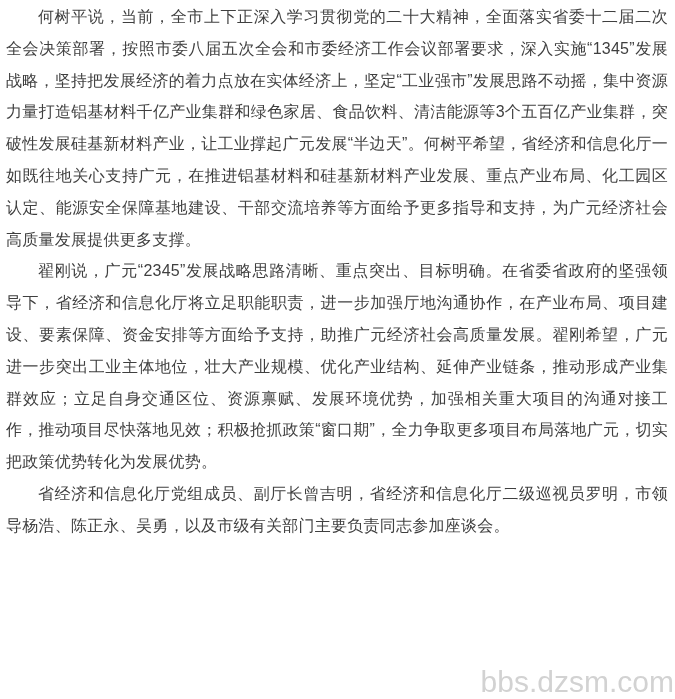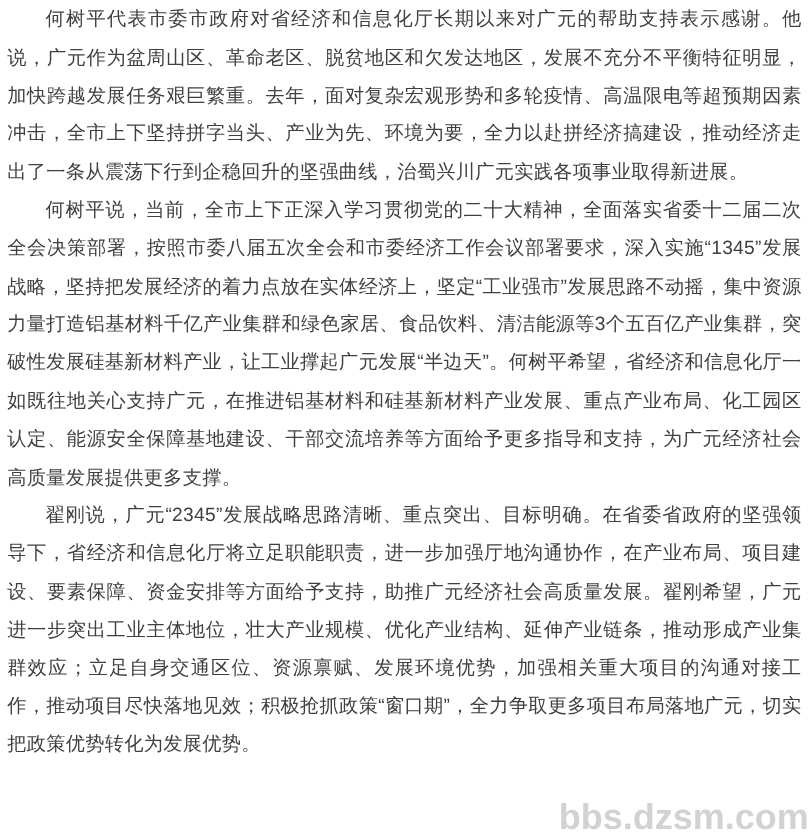--- a/index.html
+++ b/index.html
@@ -28,31 +28,31 @@
     margin: 0;
     padding: 0;
     text-indent: 2em;
     word-break: break-all;
   }
   .watermark {
     position: absolute;
     right: 1px;
     bottom: 0px;
     font-size: 30px;
-    font-weight: bold;
+    font-weight: normal;
     letter-spacing: 0px;
     color: #d2d2d2;
     font-family: "Liberation Sans", "DejaVu Sans", sans-serif;
     white-space: nowrap;
     user-select: none;
     pointer-events: none;
   }
 </style>
 </head>
 <body>
 
 <div class="article">
-  <p>何树平代表市委市政府对省经济和信息化厅长期以来对广元的帮助支持表示感谢。他说，广元作为盆周山区、革命老区、脱贫地区和欠发达地区，发展不充分不平衡特征明显，加快跨越发展任务艰巨繁重。去年，面对复杂宏观形势和多轮疫情、高温限电等超预期因素冲击，全市上下坚持拼字当头、产业为先、环境为要，全力以赴拼经济搞建设，推动经济走出了一条从震荡下行到企稳回升的坚强曲线，治蜀兴川广元实践各项事业取得新进展。</p>
   <p>何树平说，当前，全市上下正深入学习贯彻党的二十大精神，全面落实省委十二届二次全会决策部署，按照市委八届五次全会和市委经济工作会议部署要求，深入实施“1345”发展战略，坚持把发展经济的着力点放在实体经济上，坚定“工业强市”发展思路不动摇，集中资源力量打造铝基材料千亿产业集群和绿色家居、食品饮料、清洁能源等3个五百亿产业集群，突破性发展硅基新材料产业，让工业撑起广元发展“半边天”。何树平希望，省经济和信息化厅一如既往地关心支持广元，在推进铝基材料和硅基新材料产业发展、重点产业布局、化工园区认定、能源安全保障基地建设、干部交流培养等方面给予更多指导和支持，为广元经济社会高质量发展提供更多支撑。</p>
   <p>翟刚说，广元“2345”发展战略思路清晰、重点突出、目标明确。在省委省政府的坚强领导下，省经济和信息化厅将立足职能职责，进一步加强厅地沟通协作，在产业布局、项目建设、要素保障、资金安排等方面给予支持，助推广元经济社会高质量发展。翟刚希望，广元进一步突出工业主体地位，壮大产业规模、优化产业结构、延伸产业链条，推动形成产业集群效应；立足自身交通区位、资源禀赋、发展环境优势，加强相关重大项目的沟通对接工作，推动项目尽快落地见效；积极抢抓政策“窗口期”，全力争取更多项目布局落地广元，切实把政策优势转化为发展优势。</p>
+  <p>省经济和信息化厅党组成员、副厅长曾吉明，省经济和信息化厅二级巡视员罗明，市领导杨浩、陈正永、吴勇，以及市级有关部门主要负责同志参加座谈会。</p>
 </div>
 
 <div class="watermark">bbs.dzsm.com</div>
 
 </body></html>

